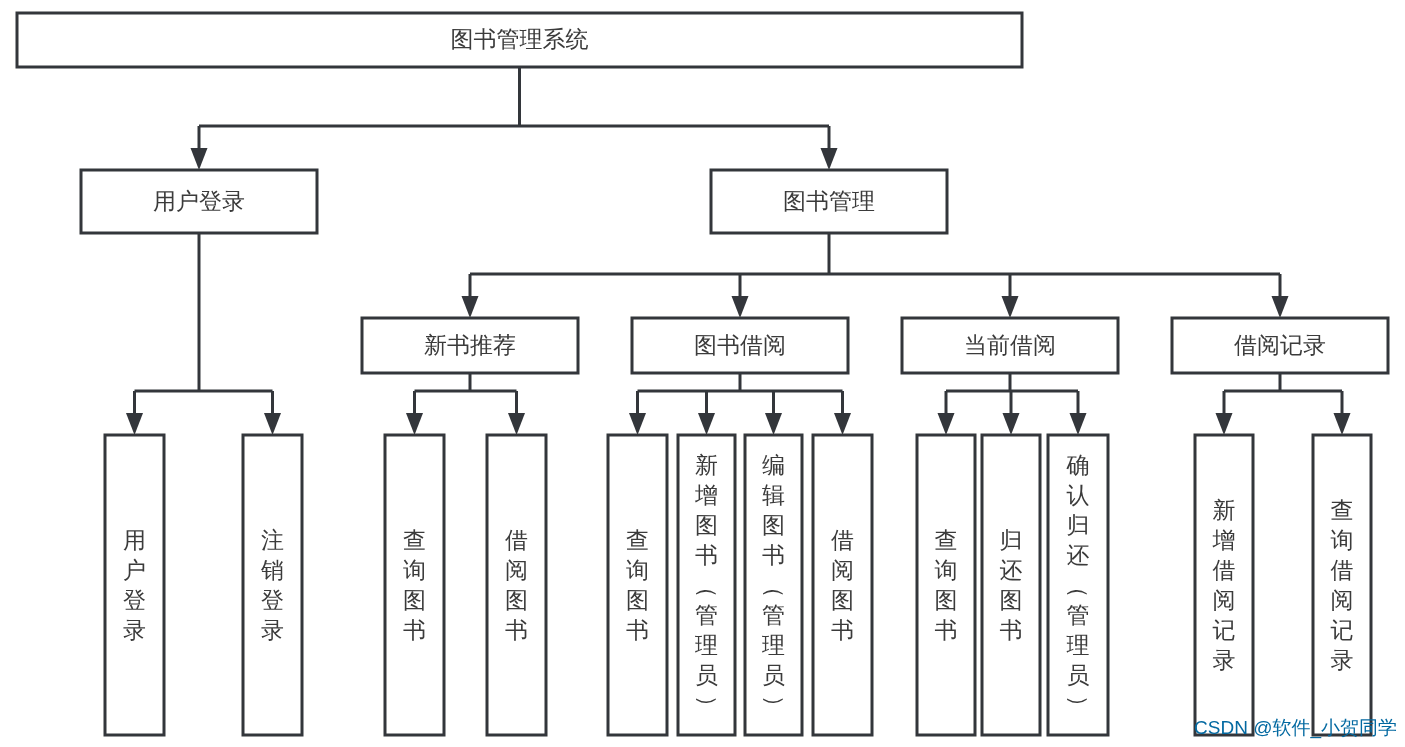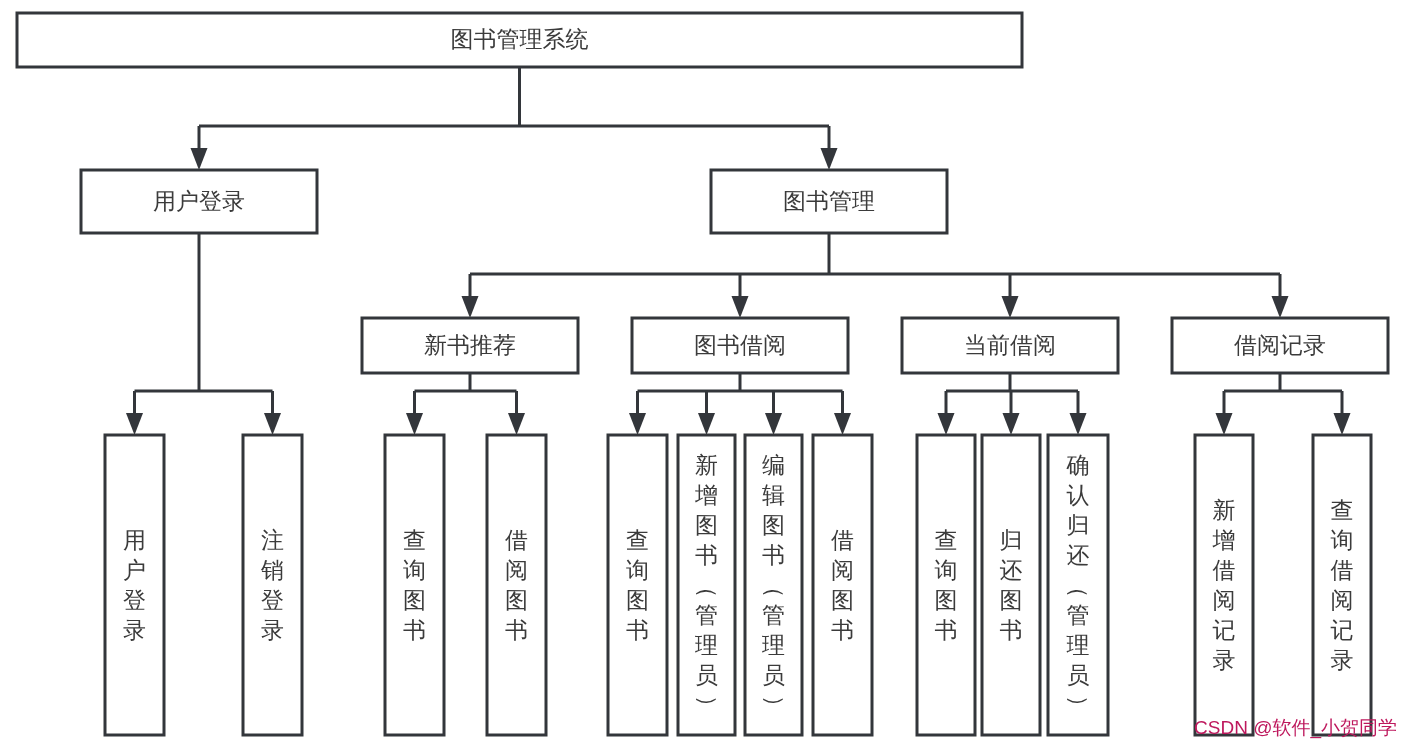--- a/index.html
+++ b/index.html
@@ -52,21 +52,21 @@
   .arrow-head {
     fill: #33363b;
     stroke: none;
   }
   .watermark {
     position: absolute;
     right: 8px;
     bottom: 6px;
     font-family: "Liberation Sans", "DejaVu Sans", sans-serif;
     font-size: 19px;
-    color: #be185d;
+    color: #0369a1;
     white-space: nowrap;
     user-select: none;
     text-align: center;
   }
 </style>
 </head>
 <body>
 
 <div id="diagram-root">
   <svg class="diagram" viewBox="0 0 1405 747" xmlns="http://www.w3.org/2000/svg">

